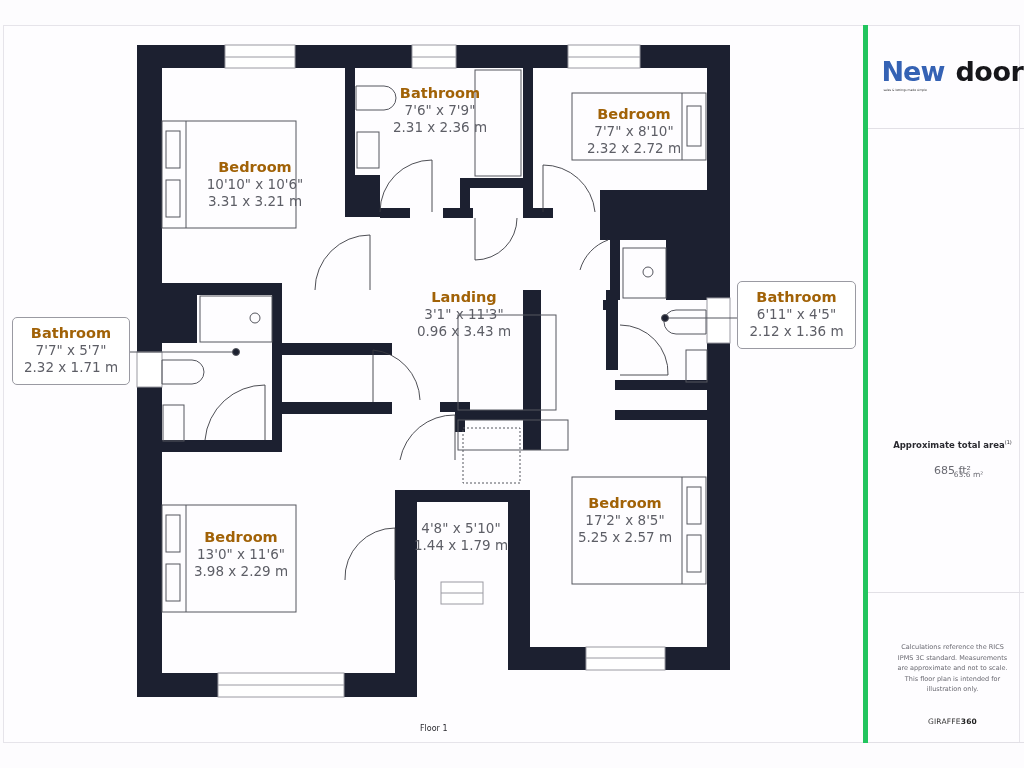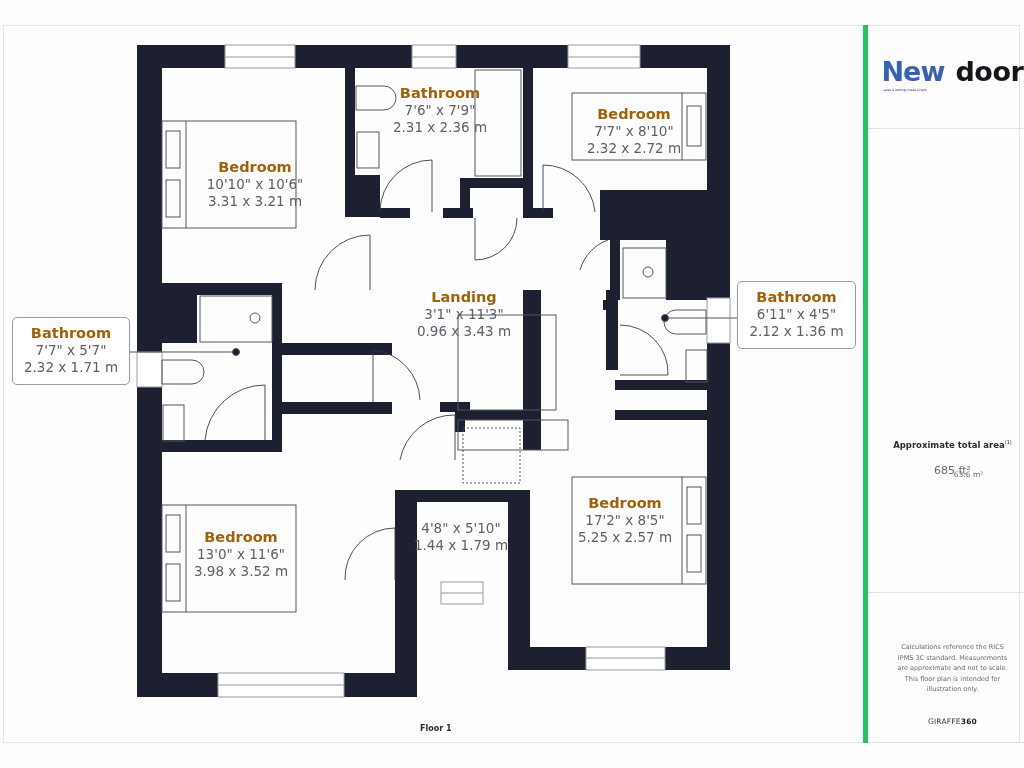--- a/index.html
+++ b/index.html
@@ -26,21 +26,21 @@
   .area { top: 104px; height: 464px; text-align: center; }
   .area-title { position: absolute; top: 310px; left: 0; width: 100%; font-size: 8.5px; font-weight: bold; color: #2a2a30; }
   .area-title sup { font-size: 5px; font-weight: normal; }
   .area-ft { position: absolute; top: 335px; left: 0; width: 100%; font-size: 11px; color: #6a6a72; }
   .area-m { position: absolute; top: 341px; left: 16px; width: 100%; font-size: 7.5px; color: #6a6a72; }
   .foot1 { top: 568px; height: 41px; display: flex; align-items: center; justify-content: center; font-size: 6.5px; color: #6a6a72; }
   .foot2 { top: 609px; height: 109px; border-bottom: none; text-align: center; }
   .disclaimer { margin: 8px auto 0; width: 120px; font-size: 6.5px; line-height: 10.5px; color: #6a6a72; }
   .brand { margin-top: 22px; font-size: 7.5px; color: #333; letter-spacing: 0.2px; }
   .brand b { font-weight: bold; color: #222; }
-  .floor-label { position: absolute; left: 420px; top: 724px; font-size: 8px; font-weight: bold; color: #2a2a30; }
+  .floor-label { position: absolute; left: 420px; top: 724px; font-size: 8px; font-weight: normal; color: #2a2a30; }
   .room-label { position: absolute; text-align: center; white-space: nowrap; pointer-events: none; }
   .room-name { font-size: 14.5px; font-weight: bold; color: #a16207; line-height: 18px; }
   .room-dim { font-size: 13.5px; color: #5d5e66; line-height: 17px; }
   .callout {
     position: absolute; background: #fff; border: 1px solid #9a9aa2; border-radius: 5px;
     text-align: center; box-sizing: border-box; padding-top: 6px;
   }
 </style>
 </head>
 <body>
@@ -172,21 +172,21 @@
     <div class="room-dim">2.32 x 2.72 m</div>
   </div>
   <div class="room-label" style="left:404px;top:288px;width:120px;">
     <div class="room-name">Landing</div>
     <div class="room-dim">3'1" x 11'3"</div>
     <div class="room-dim">0.96 x 3.43 m</div>
   </div>
   <div class="room-label" style="left:181px;top:528px;width:120px;">
     <div class="room-name">Bedroom</div>
     <div class="room-dim">13'0" x 11'6"</div>
-    <div class="room-dim">3.98 x 3.52 m</div>
+    <div class="room-dim">3.98 x 2.29 m</div>
   </div>
   <div class="room-label" style="left:401px;top:520px;width:120px;">
     <div class="room-dim">4'8" x 5'10"</div>
     <div class="room-dim">1.44 x 1.79 m</div>
   </div>
   <div class="room-label" style="left:565px;top:494px;width:120px;">
     <div class="room-name">Bedroom</div>
     <div class="room-dim">17'2" x 8'5"</div>
     <div class="room-dim">5.25 x 2.57 m</div>
   </div>

